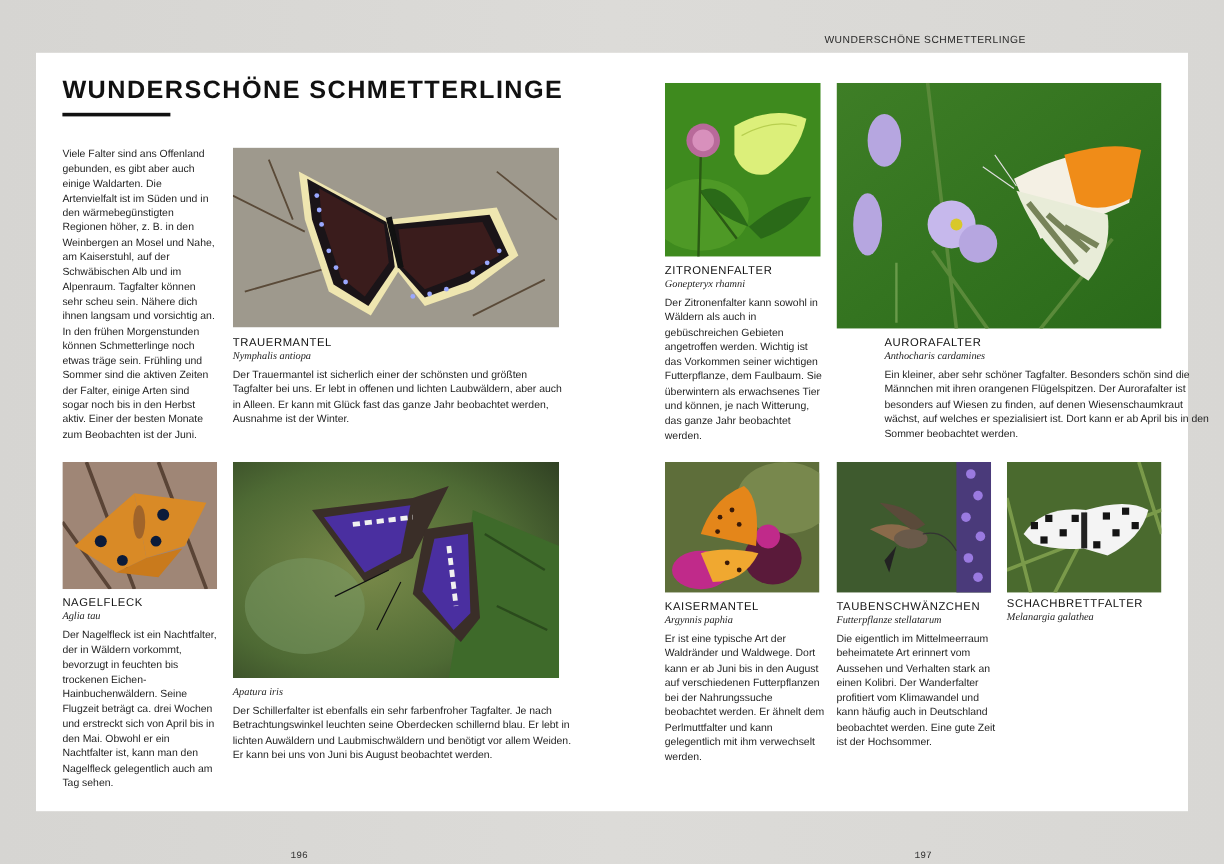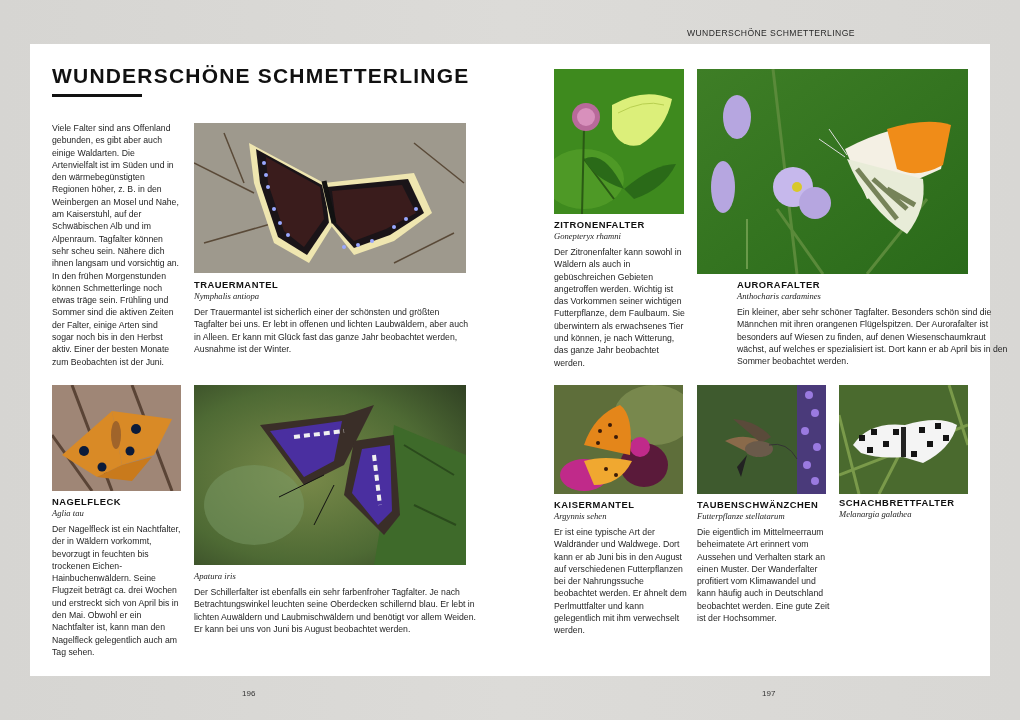--- a/index.html
+++ b/index.html
@@ -16,38 +16,38 @@
   }
   .running-head {
     position: absolute; left: 687px; top: 28px;
     font-size: 8.6px; letter-spacing: 0.4px; color: #2a2a2a;
   }
   .page {
     position: absolute; left: 30px; top: 44px; width: 960px; height: 632px;
     background: #ffffff;
   }
   .page-num {
-    position: absolute; top: 689px; font-size: 8px; color: #333;
+    position: absolute; top: 709px; font-size: 8px; color: #333; font-family: Liberation Mono, monospace;
   }
   .page-num.left { left: 242px; }
   .page-num.right { left: 762px; }
 
   .el { position: absolute; }
   .title {
     left: 52px; top: 64px; font-size: 21px; font-weight: 900;
     letter-spacing: 1.2px; color: #111; white-space: nowrap;
   }
   .title-rule {
     left: 52px; top: 94px; width: 90px; height: 2.5px; background: #111;
   }
   .body-text {
     font-size: 8.7px; line-height: 12.3px; color: #1e1e1e;
   }
   .cap-head {
-    font-size: 9.4px; font-weight: 700; letter-spacing: 0.5px; color: #111;
+    font-size: 9.4px; font-weight: 400; letter-spacing: 0.5px; color: #111;
     white-space: nowrap;
   }
   .cap-latin {
     font-family: "Liberation Serif", "DejaVu Serif", serif;
     font-style: italic; font-size: 8.6px; color: #222; margin-top: 1px; margin-bottom: 5px;
     white-space: nowrap;
   }
   .photo { position: absolute; overflow: hidden; }
   .photo svg { width: 100%; height: 100%; display: block; }
 </style>
@@ -208,21 +208,21 @@
         <circle cx="56" cy="40" r="2"></circle>
         <circle cx="62" cy="52" r="2"></circle>
       <circle cx="44" cy="58" r="2"></circle>
         <circle cx="52" cy="84" r="2"></circle>
         <circle cx="62" cy="90" r="2"></circle>
     </g>
   </svg>
 </div>
 <div class="el" style="left:554px; top:499px; width:134px;">
   <div class="cap-head">KAISERMANTEL</div>
-  <div class="cap-latin">Argynnis sehen</div>
+  <div class="cap-latin">Argynnis paphia</div>
   <div class="body-text">Er ist eine typische Art der Waldränder und Waldwege. Dort kann er ab Juni bis in den August auf verschiedenen Futterpflanzen bei der Nahrungssuche beobachtet werden. Er ähnelt dem Perlmuttfalter und kann gelegentlich mit ihm verwechselt werden.</div>
 </div>
 
 <div class="photo" style="left:697px; top:385px; width:129px; height:109px;">
   <svg viewBox="0 0 129 109" preserveAspectRatio="none">
     <rect width="129" height="109" fill="#3e5a2e"></rect>
     <rect x="100" width="29" height="109" fill="#4a3a7a"></rect>
     <g fill="#9a7ae0">
       <circle cx="112" cy="10" r="4"></circle>
         <circle cx="118" cy="28" r="4"></circle>
@@ -234,21 +234,21 @@
     <path d="M28 56 Q50 46 70 60 L60 72 Z" fill="#8a6a4a"></path>
     <path d="M36 34 Q60 36 74 52 L64 58 Z" fill="#5a4a3a"></path>
     <ellipse cx="62" cy="64" rx="14" ry="8" fill="#6a5a4a"></ellipse>
     <path d="M40 82 L50 70 L44 92 Z" fill="#222"></path>
     <path d="M72 60 Q90 56 100 74" stroke="#333" stroke-width="1" fill="none"></path>
   </svg>
 </div>
 <div class="el" style="left:697px; top:499px; width:134px;">
   <div class="cap-head">TAUBENSCHWÄNZCHEN</div>
   <div class="cap-latin">Futterpflanze stellatarum</div>
-  <div class="body-text">Die eigentlich im Mittelmeerraum beheimatete Art erinnert vom Aussehen und Verhalten stark an einen Muster. Der Wanderfalter profitiert vom Klimawandel und kann häufig auch in Deutschland beobachtet werden. Eine gute Zeit ist der Hochsommer.</div>
+  <div class="body-text">Die eigentlich im Mittelmeerraum beheimatete Art erinnert vom Aussehen und Verhalten stark an einen Kolibri. Der Wanderfalter profitiert vom Klimawandel und kann häufig auch in Deutschland beobachtet werden. Eine gute Zeit ist der Hochsommer.</div>
 </div>
 
 <div class="photo" style="left:839px; top:385px; width:129px; height:109px;">
   <svg viewBox="0 0 129 109" preserveAspectRatio="none">
     <rect width="129" height="109" fill="#4a6a2e"></rect>
     <path d="M0 30 L20 109 M110 0 L129 60 M0 90 L129 40 M40 109 L60 70" stroke="#7a9a4a" stroke-width="3"></path>
     <path d="M14 60 Q30 36 66 40 L64 72 Q40 74 22 68 Z" fill="#f4f4f4"></path>
     <path d="M66 40 Q100 30 118 40 Q112 64 84 78 L64 72 Z" fill="#f4f4f4"></path>
     <g fill="#141414">
       <rect x="20" y="50" width="6" height="6"></rect>

